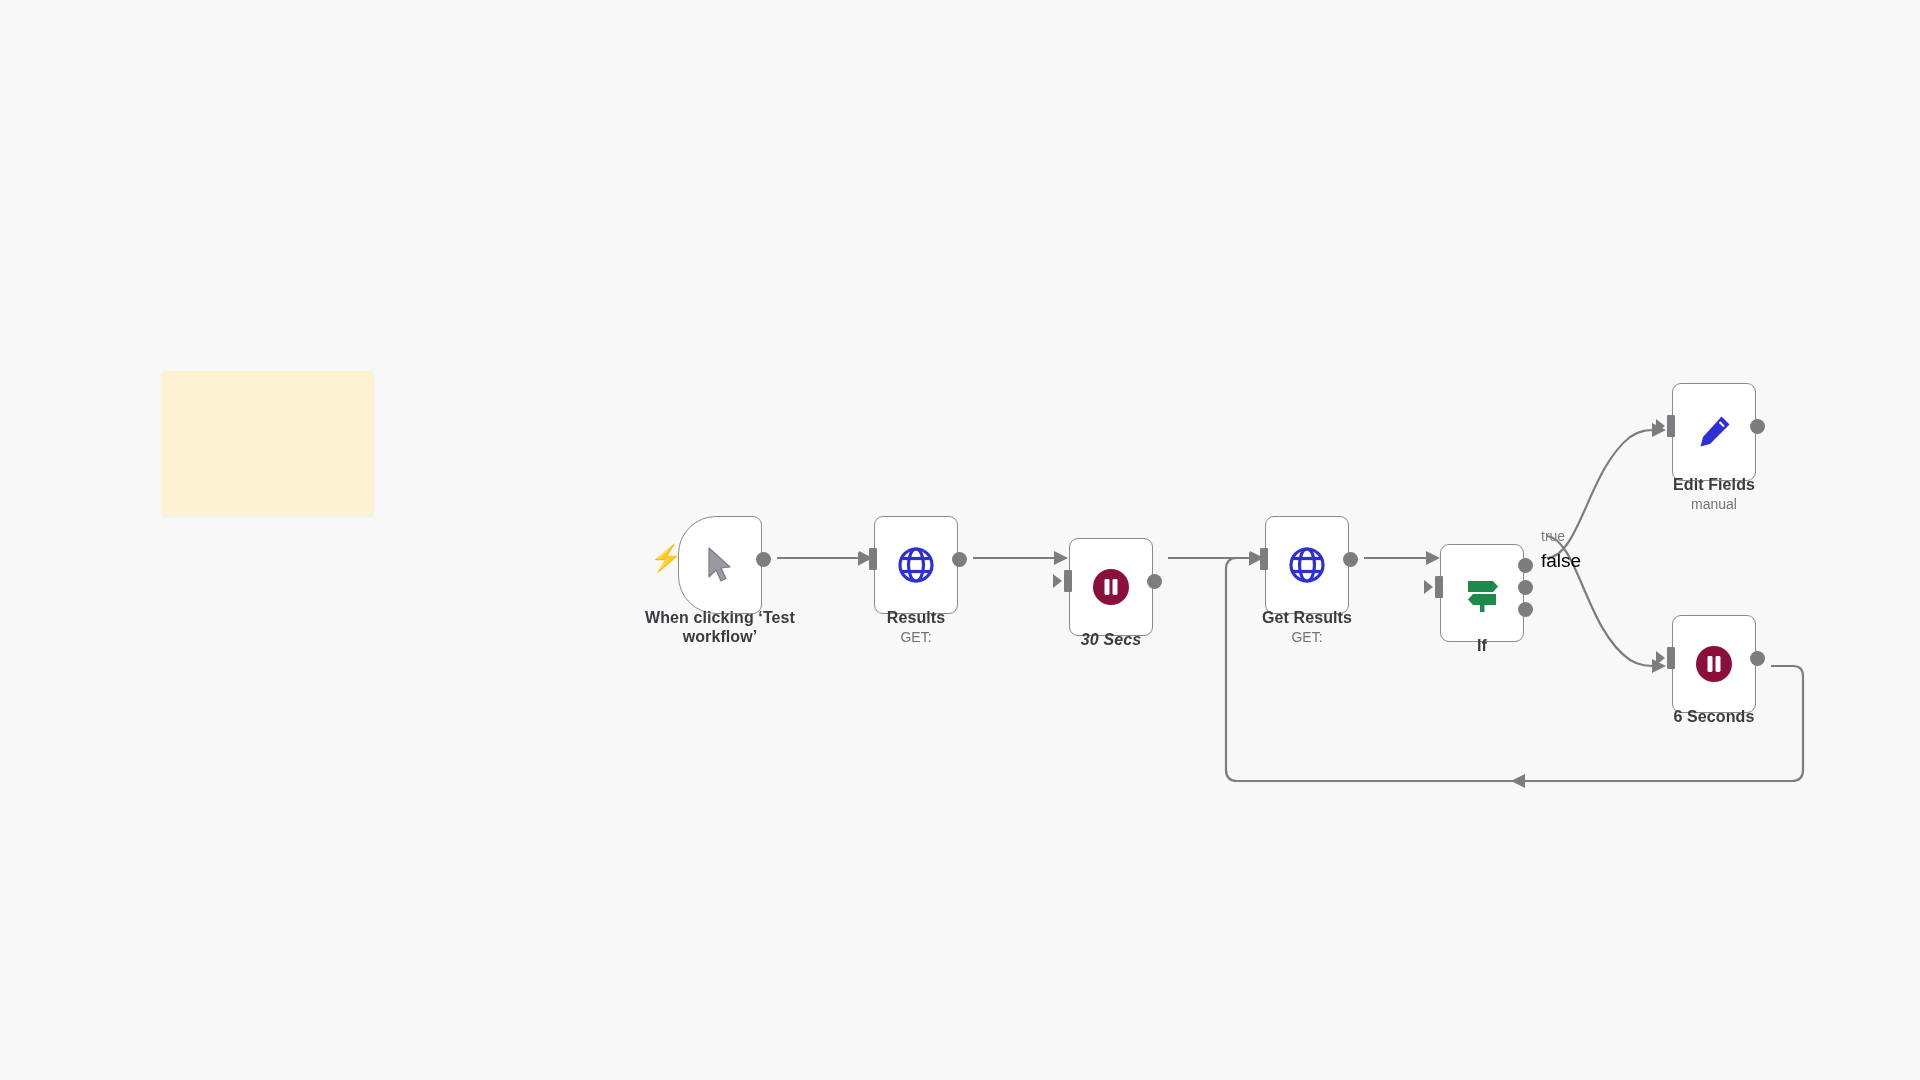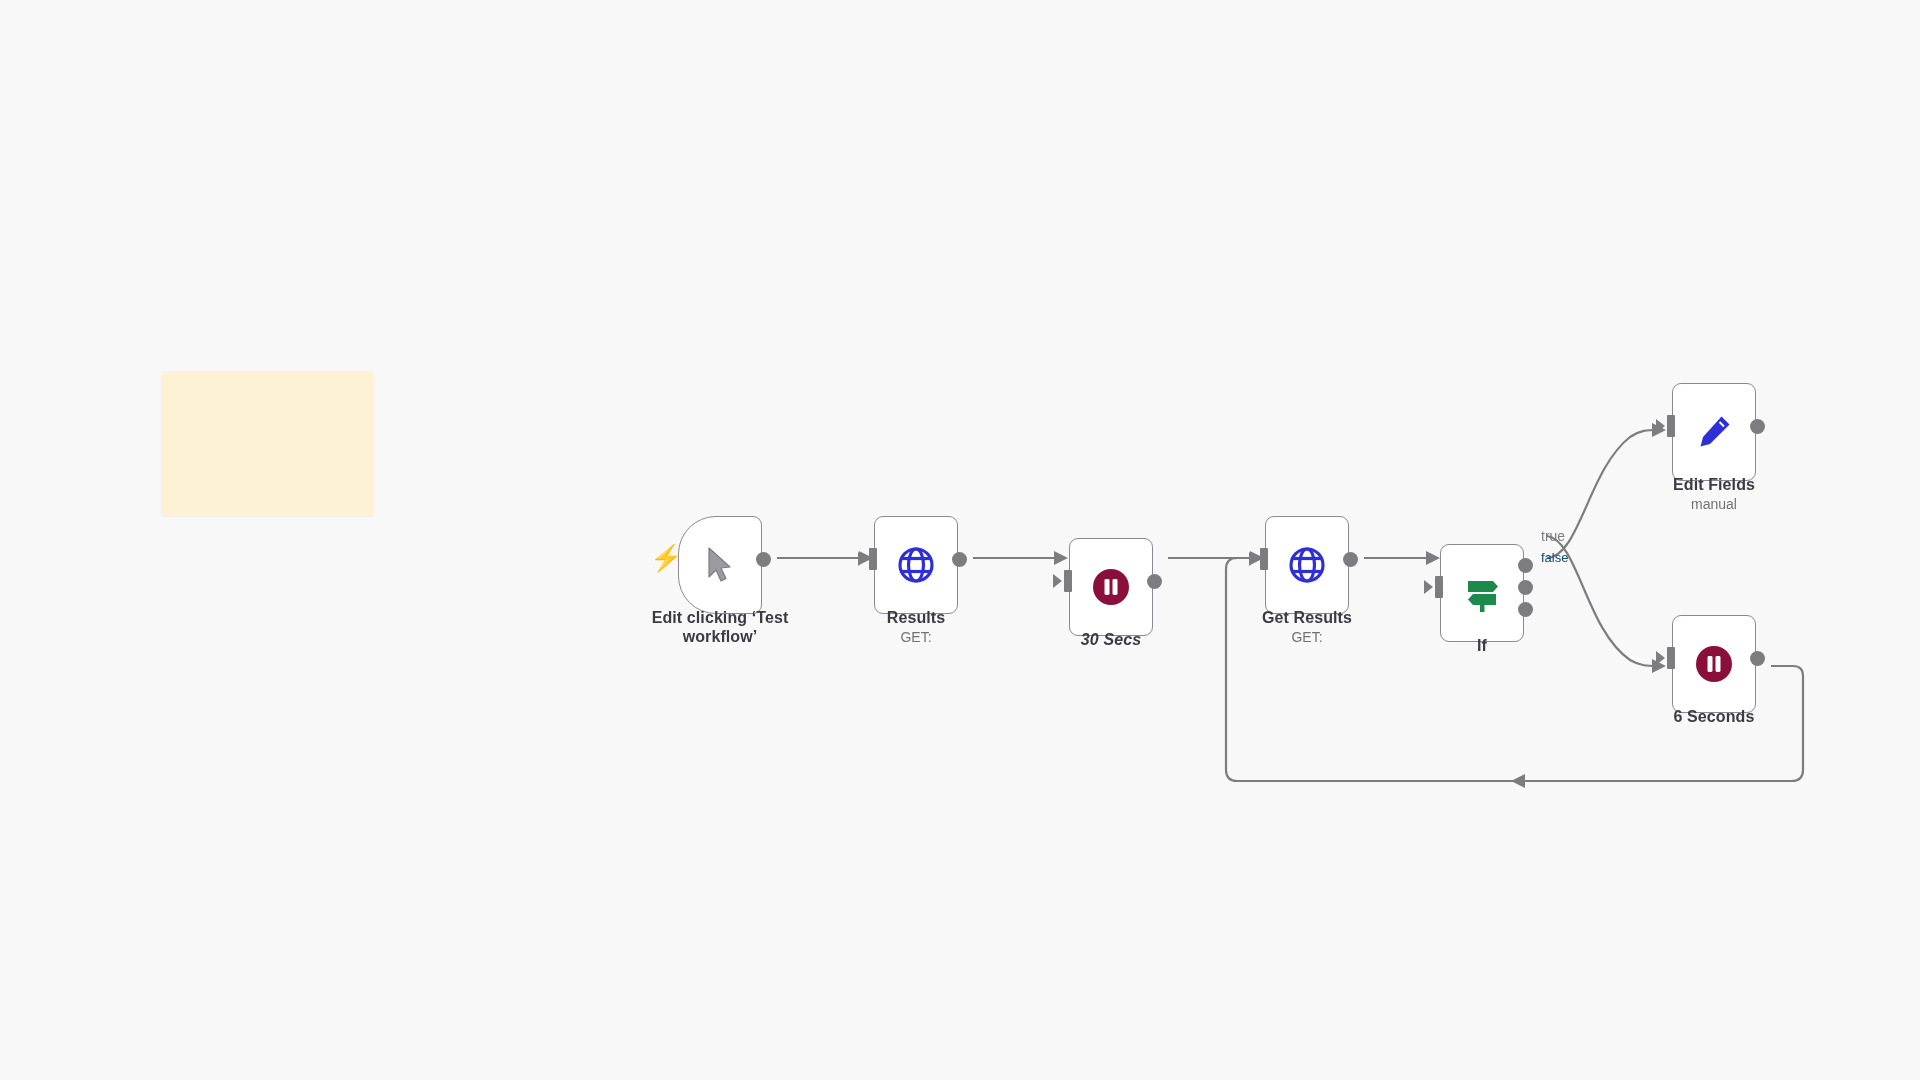--- a/index.html
+++ b/index.html
@@ -135,21 +135,21 @@
   </svg>
 
   <div class="bolt" style="left:650px; top:545px;">⚡</div>
   <div class="node trigger" id="node-trigger" style="left:678px; top:516px;">
     <span>
       <svg class="icon" width="30" height="38" viewBox="0 0 30 38">
         <path d="M4 2 L4 31 L11 24 L16 35 L21 32.5 L16 22 L25 21 Z" fill="#9a9aa0" stroke="#7c7c84" stroke-width="1.2" stroke-linejoin="round"></path>
       </svg>
     </span>
     <span class="out-dot" style="left:77px; top:35px;"></span>
-    <span class="node-label">Edit clicking ‘Test workflow’</span>
+    <span class="node-label">When clicking ‘Test workflow’</span>
   </div>
 
   <div class="node" id="node-extract" style="left:874px; top:516px;">
     <span>
       <svg class="icon" width="40" height="40" viewBox="0 0 40 40">
         <circle cx="20" cy="20" r="16" fill="none" stroke="#2f2fd8" stroke-width="3.2"></circle>
         <ellipse cx="20" cy="20" rx="7.5" ry="16" fill="none" stroke="#2f2fd8" stroke-width="3.2"></ellipse>
         <line x1="4.6" y1="13.5" x2="35.4" y2="13.5" stroke="#2f2fd8" stroke-width="3.2"></line>
         <line x1="4.6" y1="26.5" x2="35.4" y2="26.5" stroke="#2f2fd8" stroke-width="3.2"></line>
       </svg>
@@ -200,21 +200,21 @@
       </svg>
     </span>
     <span class="in-arrow" style="left:-17px; top:35px;"></span>
     <span class="in-tab" style="left:-6px; top:31px;"></span>
     <span class="out-dot" style="left:77px; top:13px;"></span>
     <span class="out-dot" style="left:77px; top:35px;"></span>
     <span class="out-dot" style="left:77px; top:57px;"></span>
     <span class="node-label">If</span>
   </div>
   <div style="position:absolute; left:1541px; top:528px; font-size:14px; color:#7d7d80;">true</div>
-  <div style="position:absolute; left:1541px; top:550px; font-size:13px; color:#0c4a6e;">false</div>
+  <div style="position:absolute; left:1541px; top:550px; font-size:19px; color:#000000;">false</div>
 
   <div class="node" id="node-editfields" style="left:1672px; top:383px;">
     <span>
       <svg class="icon" width="40" height="40" viewBox="0 0 40 40">
         <path d="M27.5 4.5 L35.5 12.5 L16 32 L6.5 34.5 L9 25 Z" fill="#2f2fd8"></path>
         <path d="M25.5 10 L30 14.5" stroke="#ffffff" stroke-width="2"></path>
       </svg>
     </span>
     <span class="in-arrow" style="left:-17px; top:35px;"></span>
     <span class="in-tab" style="left:-6px; top:31px;"></span>

